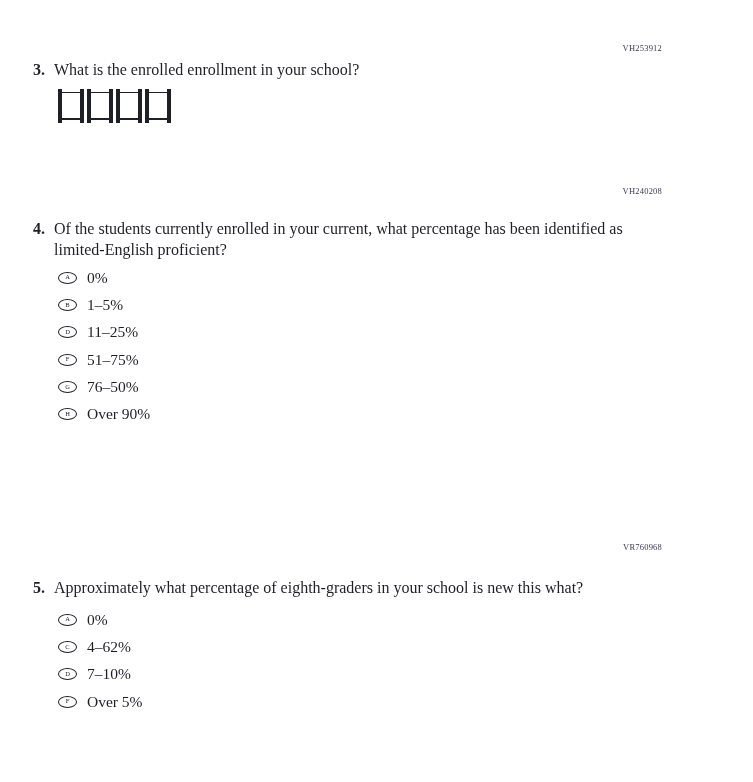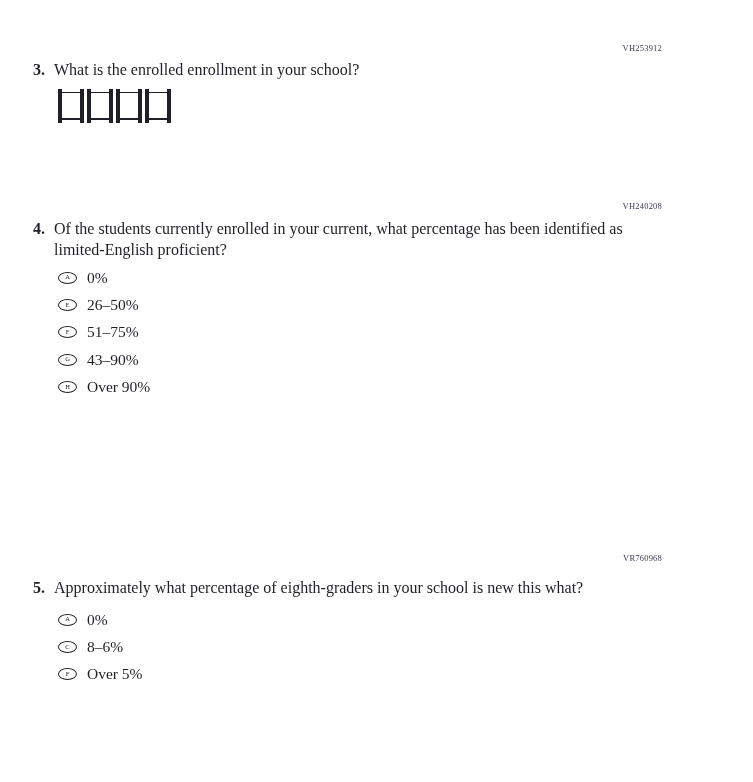--- a/index.html
+++ b/index.html
@@ -115,75 +115,87 @@
         <span class="hb"></span>
       </div>
     <div class="dbox">
         <span class="vl"></span>
         <span class="vr"></span>
         <span class="ht"></span>
         <span class="hb"></span>
       </div>
   </div>
 
-  <div class="code" style="top:161px">VH240208</div>
+  <div class="code" style="top:146px">VH240208</div>
   <div class="qline" style="top:179px; left:33px">
     <span class="qnum">4.</span>
     <span class="qtext-wrap">Of the students currently enrolled in your current, what percentage has been identified as limited-English proficient?</span>
   </div>
   <div class="opts" style="top:224px; left:58px">
     <div class="opt">
       <span class="oval">
           <span class="oletter">A</span>
         </span>
       <span class="olabel">0%</span>
     </div>
     <div class="opt">
       <span class="oval">
-          <span class="oletter">E</span>
-        </span>
-      <span class="olabel">26–50%</span>
+          <span class="oletter">B</span>
+        </span>
+      <span class="olabel">1–5%</span>
+    </div>
+    <div class="opt">
+      <span class="oval">
+          <span class="oletter">D</span>
+        </span>
+      <span class="olabel">11–25%</span>
     </div>
     <div class="opt">
       <span class="oval">
           <span class="oletter">F</span>
         </span>
       <span class="olabel">51–75%</span>
     </div>
     <div class="opt">
       <span class="oval">
           <span class="oletter">G</span>
         </span>
-      <span class="olabel">43–90%</span>
+      <span class="olabel">76–50%</span>
     </div>
     <div class="opt">
       <span class="oval">
           <span class="oletter">H</span>
         </span>
       <span class="olabel">Over 90%</span>
     </div>
   </div>
 
-  <div class="code" style="top:513px">VR760968</div>
+  <div class="code" style="top:502px">VR760968</div>
   <div class="qline" style="top:538px; left:33px">
     <span class="qnum">5.</span>
     <span class="qtext-wrap">Approximately what percentage of eighth-graders in your school is new this what?</span>
   </div>
   <div class="opts" style="top:566px; left:58px">
     <div class="opt">
       <span class="oval">
           <span class="oletter">A</span>
         </span>
       <span class="olabel">0%</span>
     </div>
     <div class="opt">
       <span class="oval">
           <span class="oletter">C</span>
         </span>
-      <span class="olabel">8–6%</span>
+      <span class="olabel">4–62%</span>
+    </div>
+    <div class="opt">
+      <span class="oval">
+          <span class="oletter">D</span>
+        </span>
+      <span class="olabel">7–10%</span>
     </div>
     <div class="opt">
       <span class="oval">
           <span class="oletter">F</span>
         </span>
       <span class="olabel">Over 5%</span>
     </div>
   </div>
 
 </div>

